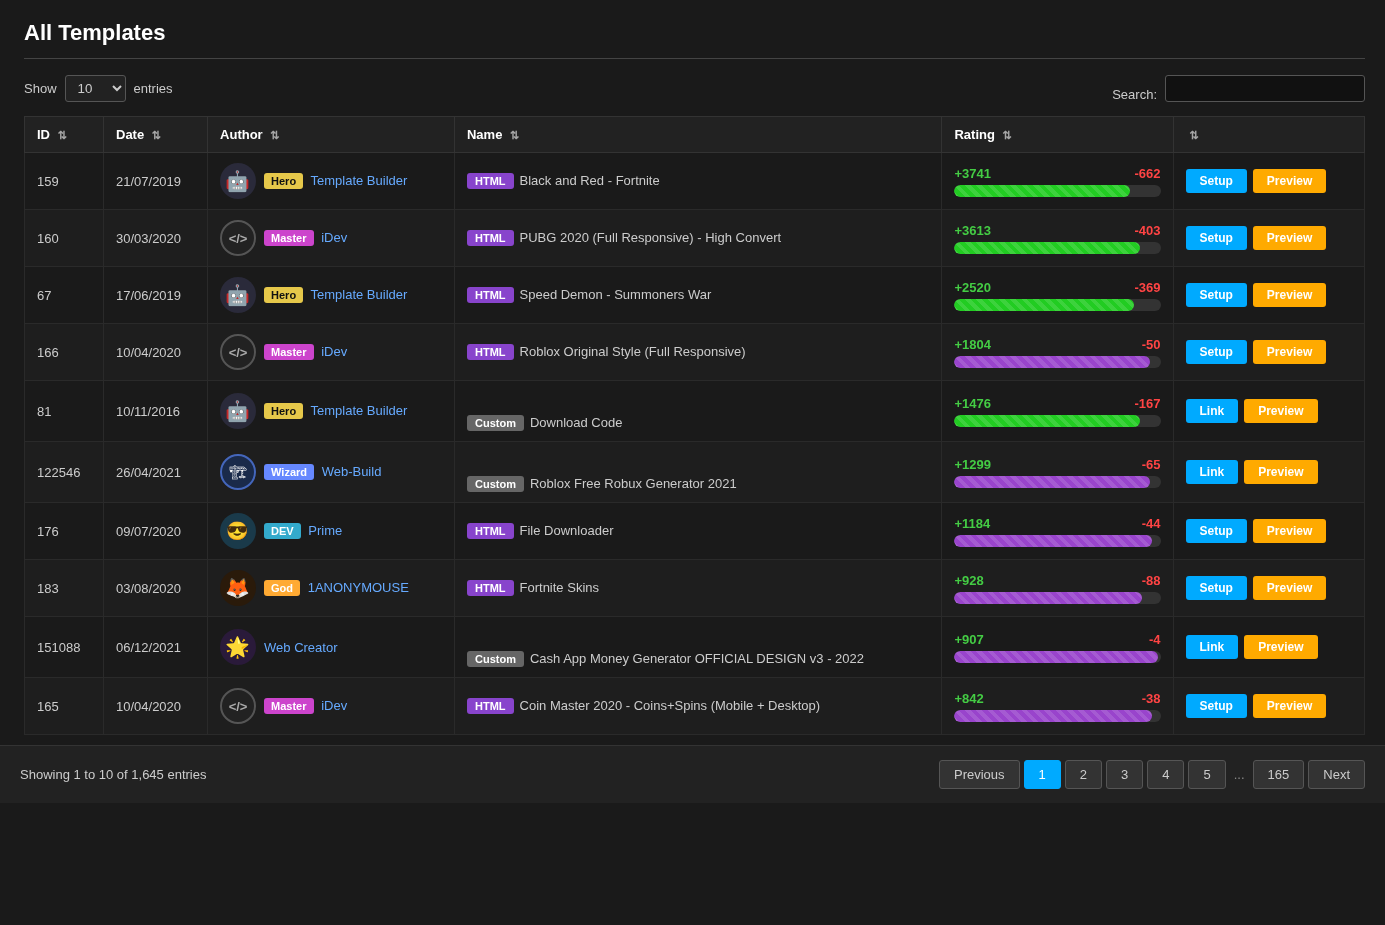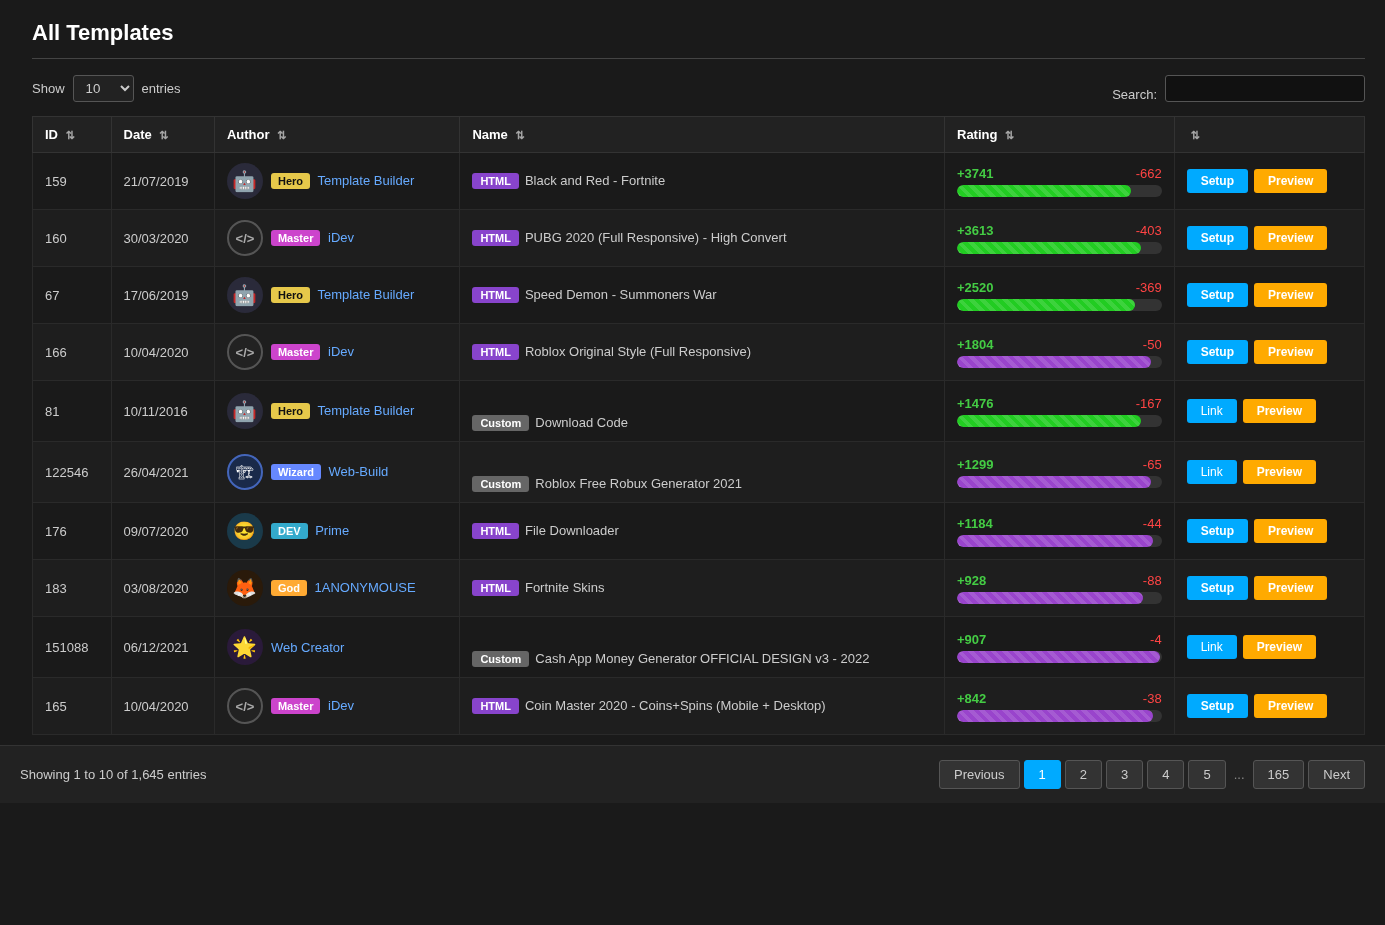--- a/index.html
+++ b/index.html
@@ -4,21 +4,21 @@
   <style>
     * { box-sizing: border-box; margin: 0; padding: 0; }
     body {
       background: #1a1a1a;
       color: #ccc;
       font-family: Arial, sans-serif;
       font-size: 13px;
       min-height: 925px;
     }
     .page-wrapper {
-      padding: 20px 20px 0 32px;
+      padding: 20px 20px 0 24px;
     }
     h1 {
       color: #fff;
       font-size: 22px;
       font-weight: bold;
       padding-bottom: 12px;
       border-bottom: 1px solid #444;
       margin-bottom: 16px;
     }
     .top-controls {
@@ -147,21 +147,21 @@
     .rating-cell {
       min-width: 200px;
     }
     .rating-numbers {
       display: flex;
       justify-content: space-between;
       margin-bottom: 4px;
       align-items: flex-end;
     }
     .rating-pos { color: #44cc44; font-weight: bold; }
-    .rating-neg { color: #ff4444; font-weight: normal; }
+    .rating-neg { color: #ff4444; font-weight: bold; }
     .rating-bar-bg {
       background: #333;
       height: 12px;
       border-radius: 6px;
       overflow: hidden;
       position: relative;
     }
     .rating-bar-green { background-color: #22cc22; }
     .rating-bar-purple { background-color: #9944cc; }
     .action-btns {
@@ -180,21 +180,21 @@
       font-weight: bold;
     }
     .btn-link {
       background: #00aaff;
       color: #fff;
       border: none;
       padding: 5px 14px;
       border-radius: 3px;
       cursor: pointer;
       font-size: 12px;
-      font-weight: normal;
+      font-weight: bold;
     }
     .btn-preview {
       background: #ffaa00;
       color: #fff;
       border: none;
       padding: 5px 14px;
       border-radius: 3px;
       cursor: pointer;
       font-size: 12px;
       font-weight: bold;

